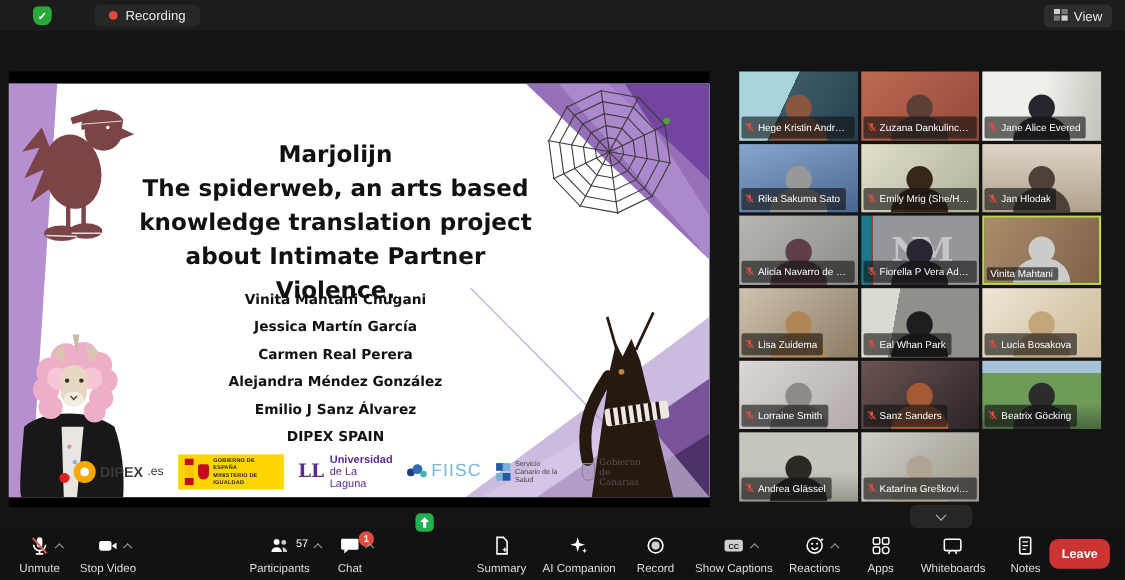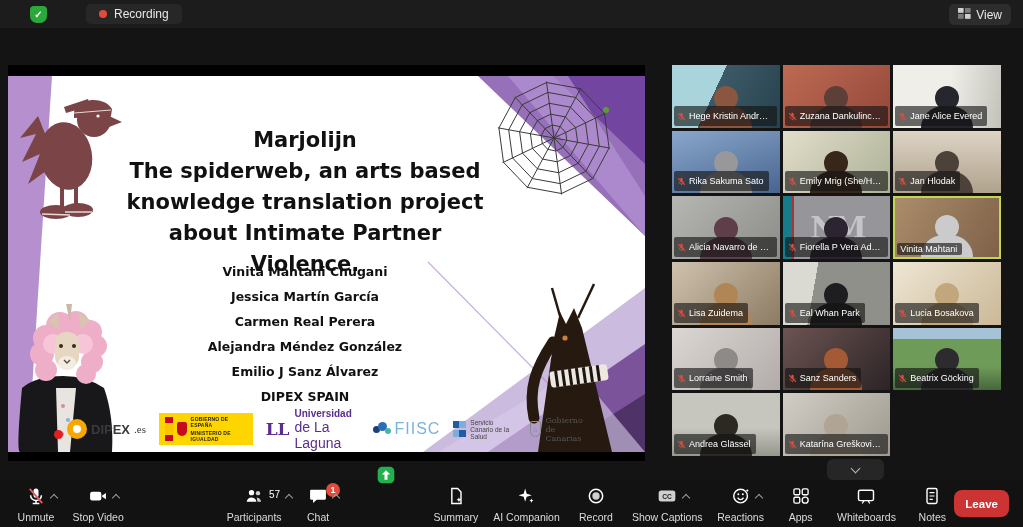--- a/index.html
+++ b/index.html
@@ -33,31 +33,31 @@
   .title-block .t2 { font-size:21px; line-height:31px; max-width:385px; margin:0 auto; }
   .authors { position:absolute; top:183px; left:0; right:43px; z-index:2; text-align:center;
              font-family:"DejaVu Sans", sans-serif; font-weight:bold; color:#111;
              font-size:12.5px; line-height:25px; }
   .logos { position:absolute; left:46px; right:60px; bottom:2px; height:42px; z-index:2;
            display:flex; align-items:center; gap:13px; }
   .logo { display:flex; align-items:center; gap:4px; }
   .dipex-dot { width:9px; height:9px; border-radius:50%; background:#e02020; align-self:flex-end; }
   .dipex-ring { width:20px; height:20px; border-radius:50%; border:6px solid #f5a800; background:#fff; }
   .dipex-txt { font-size:13px; font-weight:bold; color:#3a3a3a; }
-  .dipex-suffix { font-size:11px; color:#3a3a3a; font-weight:normal;font-family:Liberation Serif, serif; }
+  .dipex-suffix { font-size:11px; color:#3a3a3a; font-weight:normal; }
   .spain { background:#ffd500; height:32px; display:flex; align-items:center; gap:4px; padding:0 6px; }
   .spain .flag { width:10px; height:24px; background:linear-gradient(180deg,#c60b1e 0 25%,#ffc400 25% 75%,#c60b1e 75%); }
   .spain .crest { width:12px; height:14px; background:#c60b1e; border-radius:2px 2px 5px 5px; }
   .spain .lines { display:flex; flex-direction:column; gap:2px; }
   .spain .lines span { font-size:5px; color:#222; font-weight:bold; letter-spacing:.2px; }
   .ull { gap:5px; }
   .ull .mark { color:#5b2d8e; font-weight:bold; font-size:17px; line-height:14px; font-family:"DejaVu Serif",serif; }
   .ull .lines span { display:block; color:#5b2d8e; }
   .ull .l1 { font-size:10px; font-weight:bold; }
-  .ull .l2 { font-size:14px; }
+  .ull .l2 { font-size:10px; }
   .fiisc .dots { display:flex; align-items:center; }
   .fiisc .d1 { width:7px; height:7px; border-radius:50%; background:#1f3d7a; }
   .fiisc .d2 { width:9px; height:9px; border-radius:50%; background:#2e6db4; margin:-6px 0 0 -2px; }
   .fiisc .d3 { width:6px; height:6px; border-radius:50%; background:#45b4b0; margin:4px 0 0 -2px; }
   .fiisc .txt { font-size:16px; color:#7ab4d8; letter-spacing:1px; }
   .fiisc .cap { width:74px; height:3px; background:#9aa4ae; margin-top:2px; border-radius:2px; }
   .scs .pin { position:relative; width:16px; height:16px; }
   .scs .pin i { position:absolute; width:7px; height:7px; background:#1f5ca8; }
   .scs .pin i:nth-child(2){ right:0; background:#7ab0d8; }
   .scs .pin i:nth-child(3){ bottom:0; background:#7ab0d8; }

